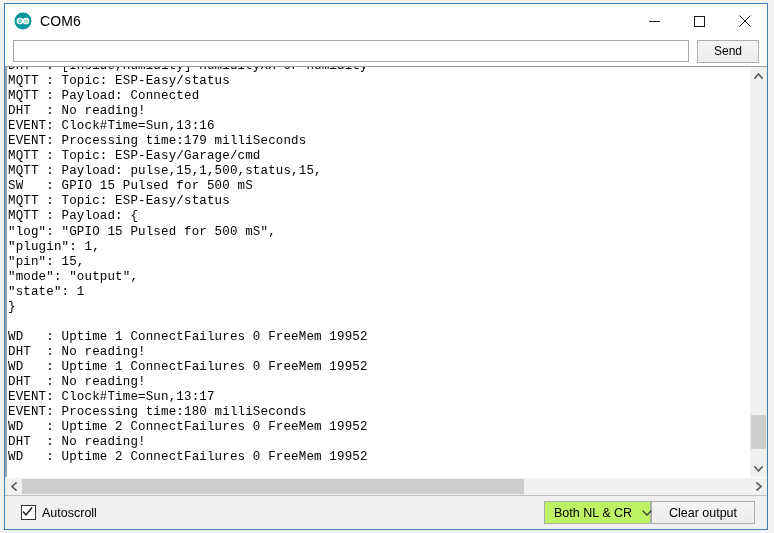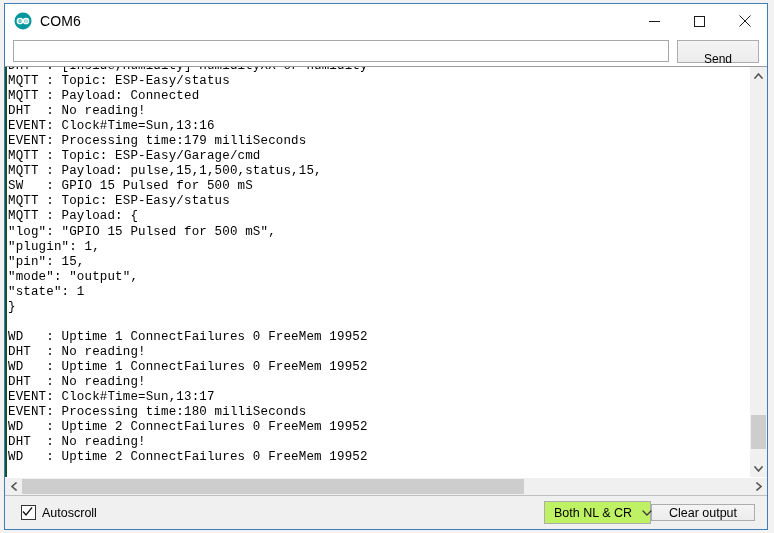--- a/index.html
+++ b/index.html
@@ -99,30 +99,30 @@
     box-sizing: border-box;
     border: 1px solid #a7a6aa;
     background: #ffffff;
     font-family: "Liberation Sans", sans-serif;
     font-size: 12px;
     padding: 0 4px;
     outline: none;
     color: #000;
   }
   .send-btn {
-    width: 82px;
+    width: 62px;
     height: 23px;
     box-sizing: border-box;
     border: 1px solid #adadad;
     background: linear-gradient(#f4f4f4, #ececec);
     font-family: "Liberation Sans", sans-serif;
     font-size: 12px;
     color: #000;
     cursor: default;
-    padding: 8px;
+    padding: 0;
     line-height: 21px;
   }
 
   
   .console-wrap {
     flex: 1 1 auto;
     position: relative;
     border-top: 1px solid #9a9a9a;
     display: flex;
     flex-direction: column;
@@ -131,21 +131,21 @@
   }
   .console-body {
     flex: 1 1 auto;
     display: flex;
     min-height: 0;
   }
   .console-text {
     flex: 1 1 auto;
     overflow: hidden;
     background: #ffffff;
-    border-left: 2px solid #14532d;
+    border-left: 2px solid #a3a3a3;
     box-sizing: border-box;
     position: relative;
   }
   .console-text .lines {
     position: absolute;
     left: 1px;
     top: -8px;          
     right: 0;
     font-family: "Liberation Mono", "DejaVu Sans Mono", monospace;
     font-size: 12.5px;
@@ -267,21 +267,21 @@
     gap: 10px;
     position: relative;
   }
   .combo .cv { white-space: nowrap; }
   .combo .carot { margin-left: auto; display: flex; align-items: center; }
   .combo-line { width: 107px; }
   .combo-baud { width: 104px; }
 
   .clear-btn {
     width: 104px;
-    height: 17px;
+    height: 23px;
     box-sizing: border-box;
     border: 1px solid #adadad;
     background: linear-gradient(#f4f4f4, #ececec);
     font-size: 12.5px;
     color: #000;
     cursor: default;
     padding: 0;
     font-family: "Liberation Sans", sans-serif;
     margin-right: 4px;
   }

